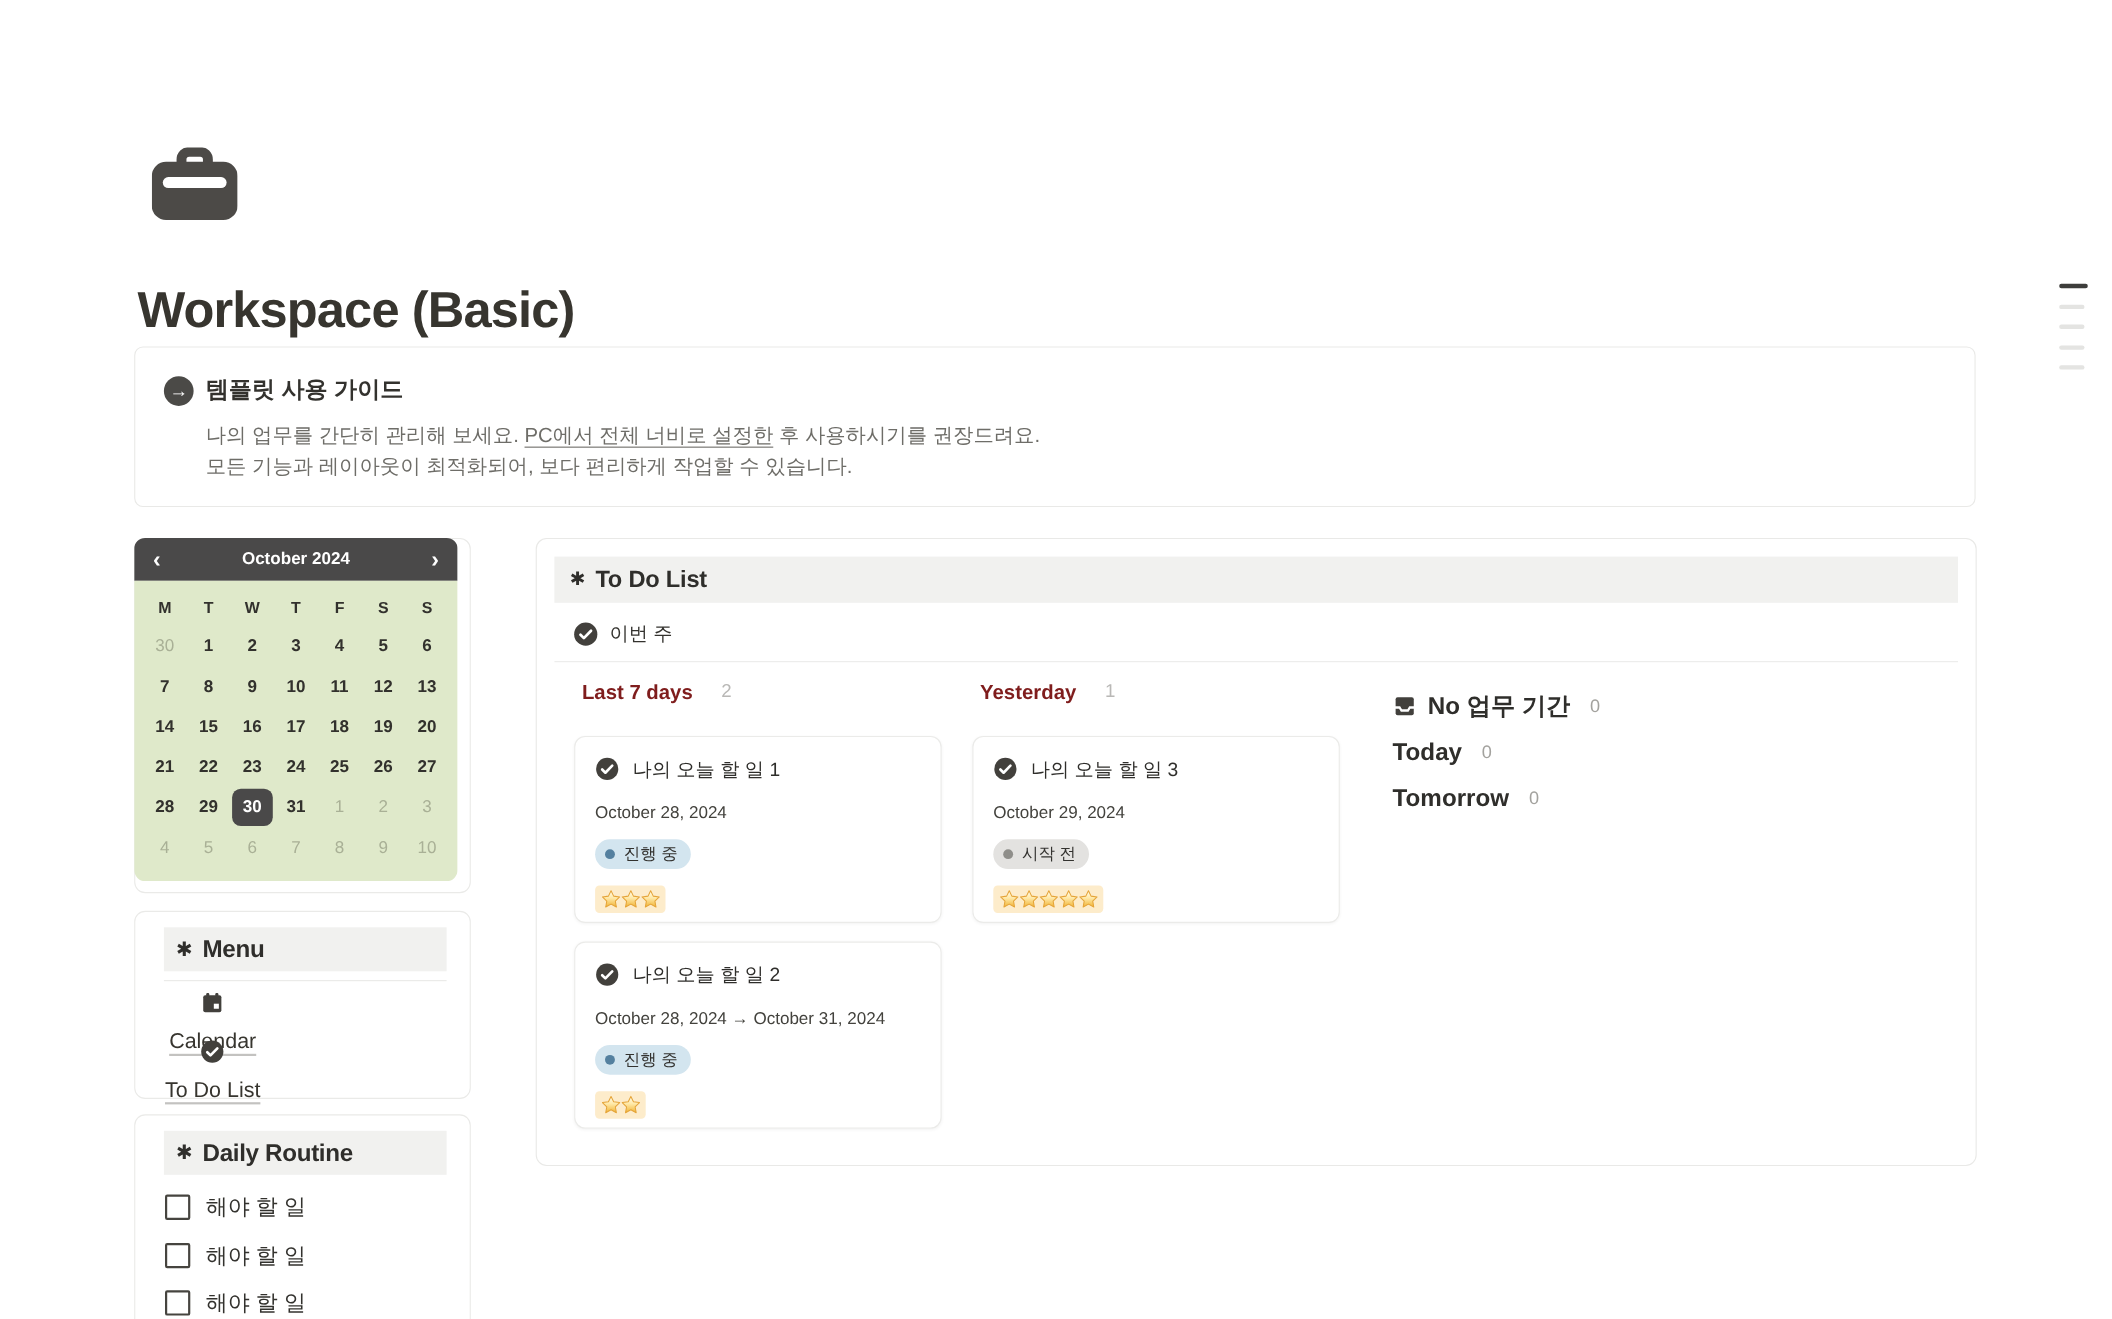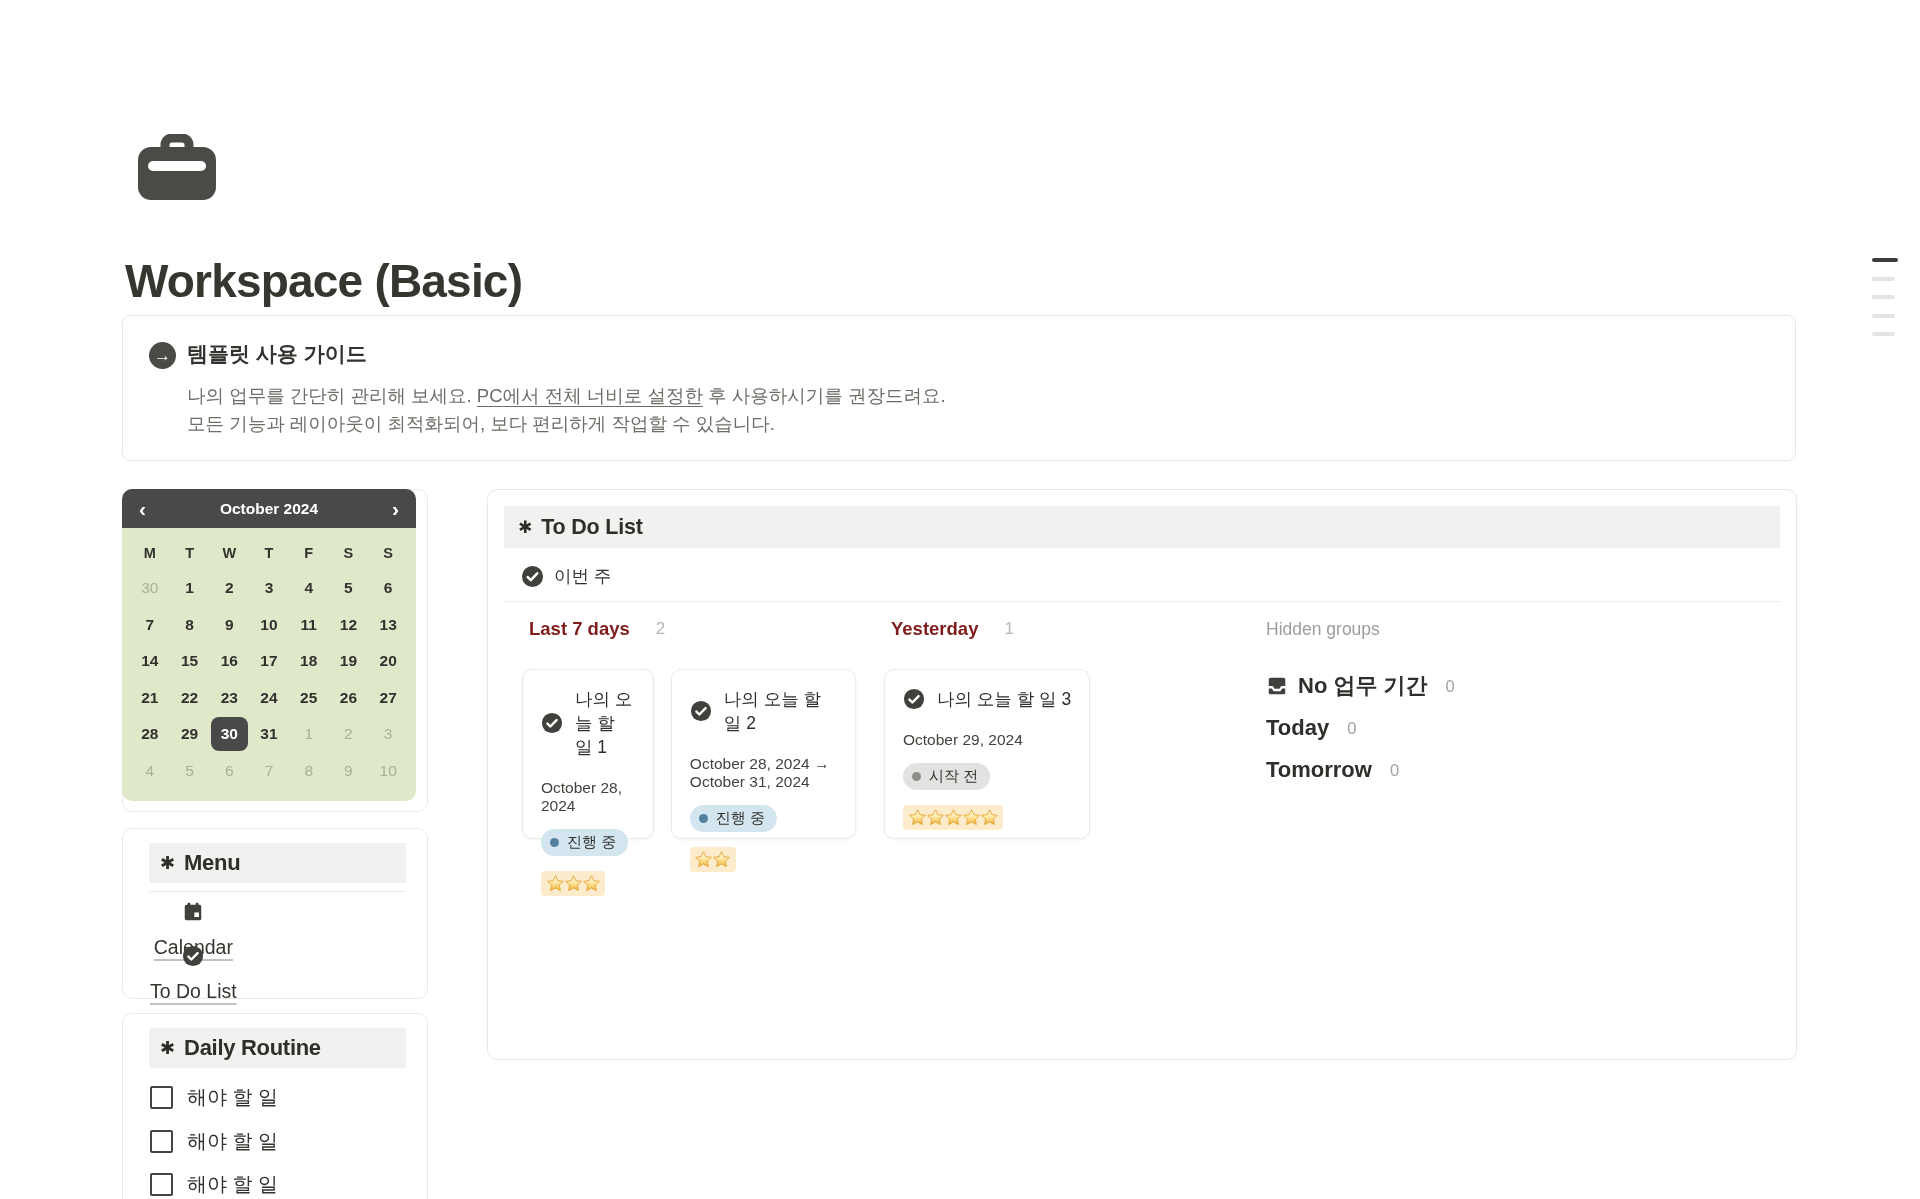--- a/index.html
+++ b/index.html
@@ -70,21 +70,21 @@
   .todo-title{font-size:21.5px;font-weight:800;letter-spacing:-0.2px;color:#2f2e2b;}
   .view-row{position:absolute;left:33px;top:70px;display:flex;align-items:center;gap:10px;height:32px;cursor:pointer;}
   .view-icon svg{width:23px;height:23px;display:block;}
   .view-label{font-size:17.5px;color:#33322e;}
   .todo-divider{position:absolute;left:16px;top:111px;width:1276px;border-top:1px solid #ececea;}
   .board{position:absolute;left:34px;top:117px;width:1258px;height:436px;}
   .col{position:absolute;top:0;width:334px;}
   .col-head{height:44px;display:flex;align-items:center;gap:26px;padding-left:7px;}
   .col-label{font-size:18.5px;font-weight:700;color:#7f1d1d;}
   .col-count{font-size:17px;color:#b9b8b6;}
-  .cards{display:flex;gap:17px;margin-top:18px;}
+  .cards{display:flex;flex-direction:column;gap:17px;margin-top:18px;}
   .card{height:170px;background:#fff;border:1px solid #ebebe9;border-radius:10px;
     box-shadow:0 1px 3px rgba(20,20,20,.05);padding:17px 18px;box-sizing:border-box;cursor:pointer;}
   .card-title{display:flex;align-items:center;gap:12px;}
   .ct-icon svg{width:22px;height:22px;display:block;}
   .ct-label{font-size:17.5px;font-weight:500;color:#2f2e2b;}
   .card-date{margin-top:20px;font-size:15.5px;color:#43423d;}
   .card-row{margin-top:0;}
   .pill{display:inline-flex;align-items:center;gap:8px;height:27px;padding:0 12px 0 9px;border-radius:14px;
     font-size:15px;color:#33322f;margin-top:14px;}
   .pill .dot{width:9px;height:9px;border-radius:50%;}
@@ -266,21 +266,20 @@
         <svg viewBox="0 0 24 24">
           <circle cx="12" cy="12" r="11" fill="#42403c"></circle>
           <path d="M7 12.6l3.2 3.2L17 8.8" stroke="#fff" stroke-width="2.6" fill="none" stroke-linecap="round" stroke-linejoin="round"></path>
         </svg>
       </span>
     <span class="view-label">이번 주</span>
   </div>
   <div class="todo-divider"></div>
   <div class="board">
     <div class="hidden-col">
-      <div class="hidden-label">Hidden groups</div>
       <div class="hg-rows" style="margin-top:14px;">
           <div class="hg-row">
             <span class="hg-icon">
               <svg viewBox="0 0 24 24">
                 <path fill="#42403c" d="M5 3h14a2 2 0 0 1 2 2v14a2 2 0 0 1-2 2H5a2 2 0 0 1-2-2V5a2 2 0 0 1 2-2z"></path>
                 <path fill="#fff" d="M1.5 12h6l1.8 3h5.4l1.8-3h6v2.6h-4.9l-1.8 3H8.2l-1.8-3H1.5z"></path>
               </svg>
             </span>
             <span class="hg-label">No 업무 기간</span>
             <span class="hg-count">0</span>

